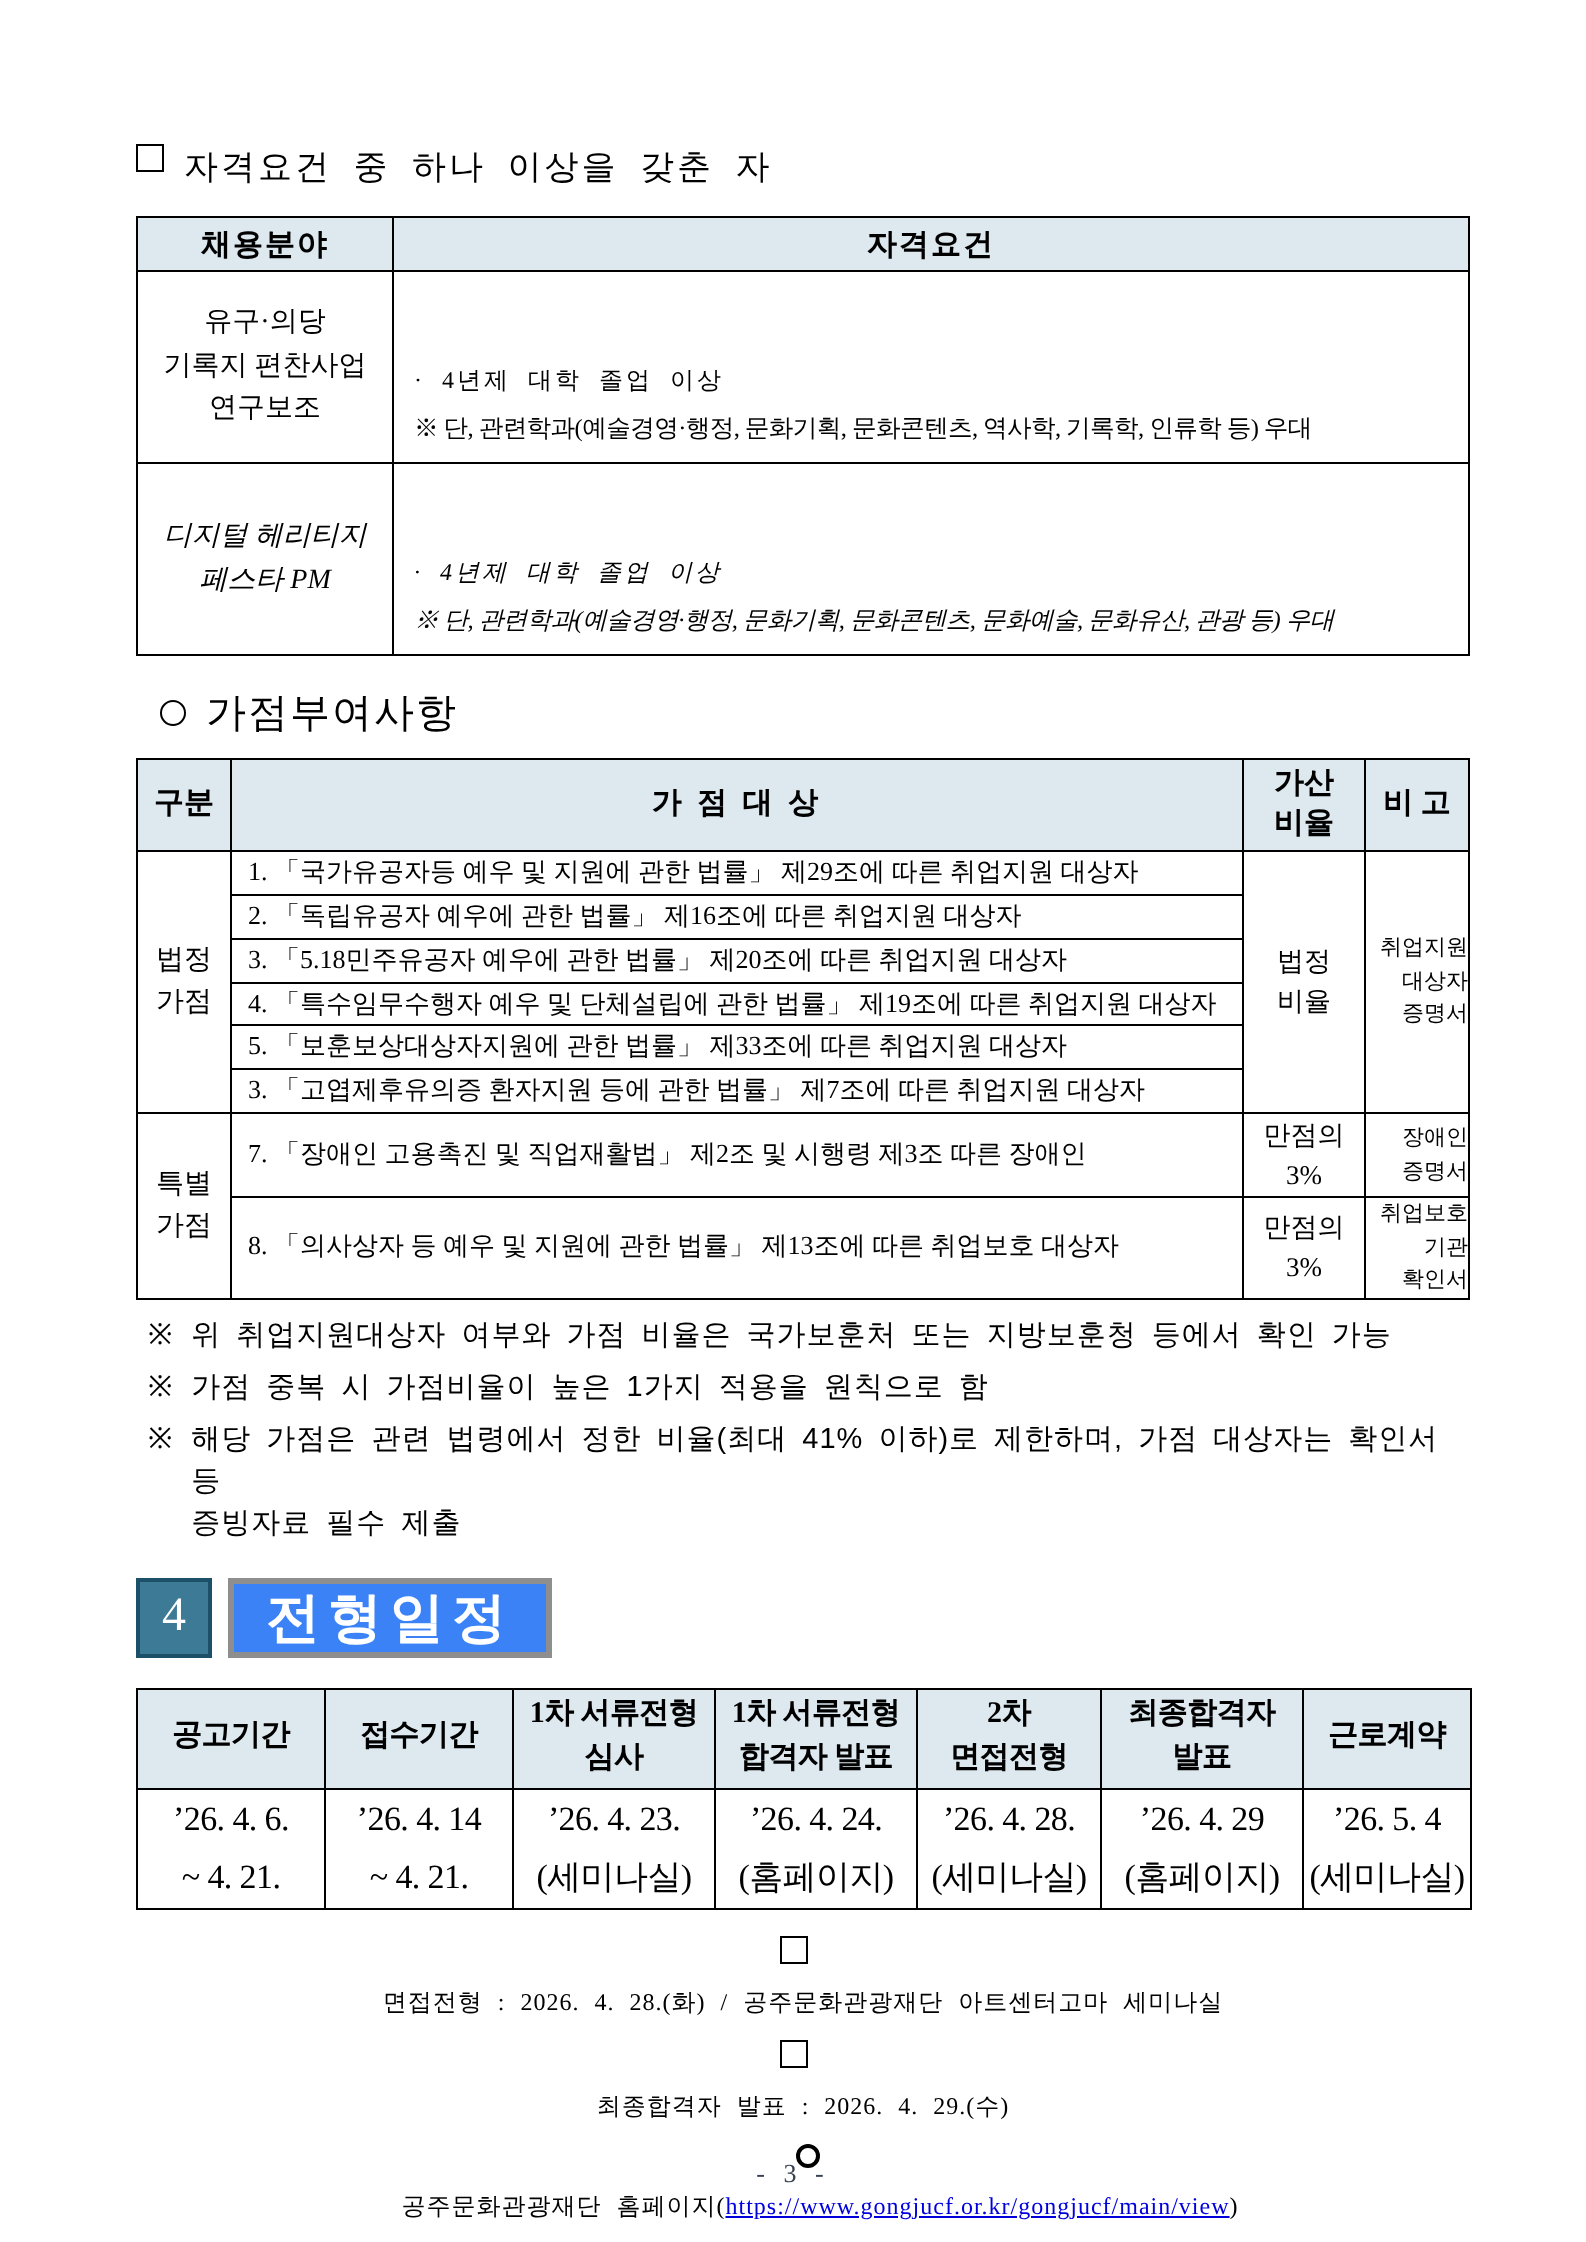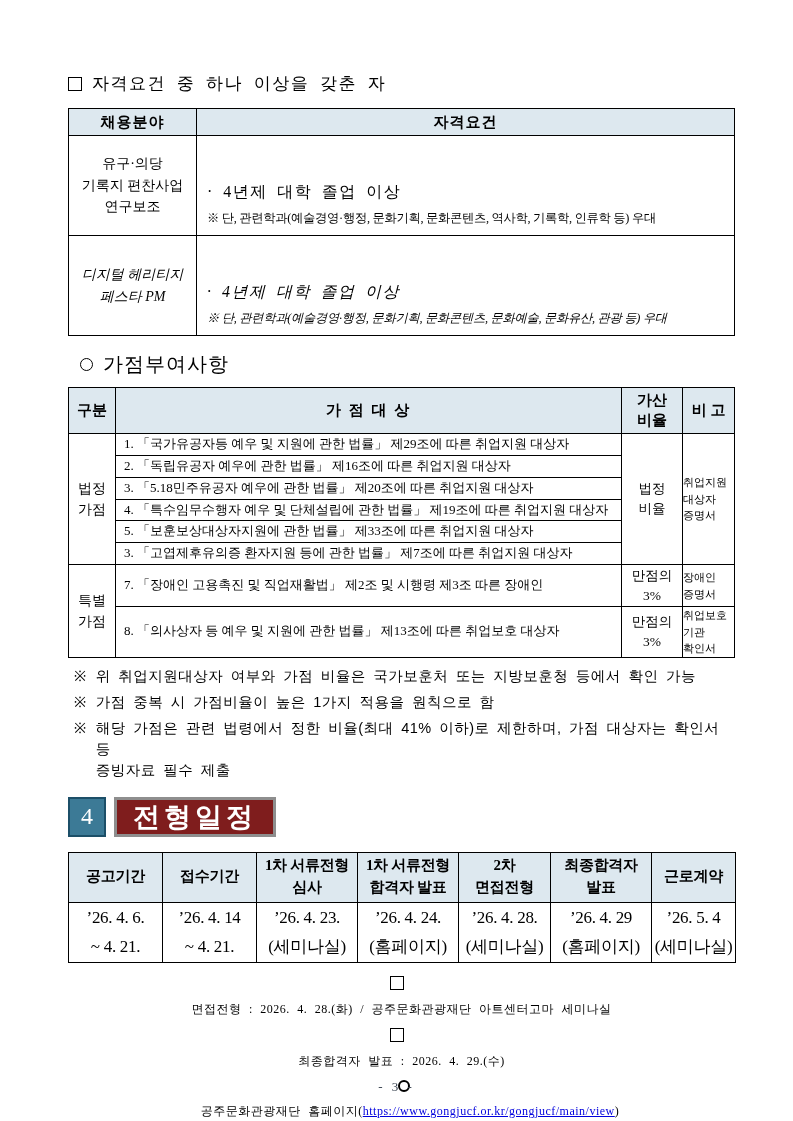--- a/index.html
+++ b/index.html
@@ -12,64 +12,64 @@
   .ml { white-space:pre-line; }
 
   
   .sq-icon { display:inline-block; width:14px; height:14px; border:1.6px solid #000;
              margin-right:10px; vertical-align:-1px; flex:0 0 auto; }
   .circ-icon { display:inline-block; width:13px; height:13px; border:1.6px solid #000;
                border-radius:50%; margin-right:10px; vertical-align:-1px; flex:0 0 auto; }
   .circ-bold { display:inline-block; width:12px; height:12px; border:2.4px solid #000;
                border-radius:50%; margin-right:12px; flex:0 0 auto; }
 
-  .h-line { display:flex; align-items:center; font-size:17px; letter-spacing:1.5px;
+  .h-line { display:flex; align-items:flex-start; font-size:17px; letter-spacing:1.5px;
             word-spacing:5px; }
   .heading1 { margin-bottom:13px; }
 
   
   table { border-collapse:collapse; width:667px; table-layout:fixed; }
   table, th, td { border:1.4px solid #000; }
   th { background:#dde8ef; font-weight:bold; text-align:center; vertical-align:middle; }
   td { vertical-align:middle; }
 
   
   .qual-table th { height:27px; font-size:15px; letter-spacing:1px;text-align:center; }
   .qual-table .col-field { width:128px; }
   .qual-table td.field { text-align:center; font-size:14px; line-height:1.55; }
   .qual-table td.req { padding:8px 6px 8px 10px; }
-  .qual-table .req-main { font-size:16px; letter-spacing:1.5px; word-spacing:4px; margin-bottom:7px;margin-top:38px; }
+  .qual-table .req-main { font-size:12px; letter-spacing:1.5px; word-spacing:4px; margin-bottom:7px;margin-top:38px; }
   .qual-table .req-note { font-size:12.3px; letter-spacing:-0.3px; }
   .qual-table tr.r1 td { height:84px; }
   .qual-table tr.r2 td { height:64px;font-style:italic; }
 
   
   .sub-heading { display:flex; align-items:center; font-size:20px; letter-spacing:1px;
                  margin:15px 0 9px 12px; }
   .bonus-table th { font-size:15px; }
   .bonus-table .col-cat { width:47px; } .bonus-table .col-rate { width:61px; }
   .bonus-table .col-rem { width:52px; }
   .bonus-table th.target { letter-spacing:2px; }
   .bonus-table thead th { height:46px; line-height:1.3; }
   .bonus-table td.item { font-size:13px; padding:1px 4px 1px 8px; height:21px; line-height:1.45; }
   .bonus-table td.cat { text-align:center; font-size:14px; line-height:1.5; }
   .bonus-table td.rate { text-align:center; font-size:13.5px; line-height:1.45; }
-  .bonus-table td.rem { text-align:left; font-size:11px; line-height:1.5; }
+  .bonus-table td.rem { text-align:right; font-size:11px; line-height:1.5; }
   .bonus-table tr.sp td.item { height:42px; }
 
   .notes { margin:8px 0 0 6px; font-family:"Liberation Sans", sans-serif; }
   .note-line { display:flex; font-size:14.5px; letter-spacing:0.5px; word-spacing:3px;
                line-height:1.45; margin-bottom:5px; }
   .note-mark { margin-right:9px; flex:0 0 auto; }
 
   
   .section-banner { display:flex; align-items:stretch; margin:16px 0 15px 0; height:40px; }
   .section-num { width:38px; background:#3c7a96; border:2.5px solid #1c4f68; color:#fff;
                  font-size:24px; display:flex; align-items:center; justify-content:center; }
-  .section-title { margin-left:8px; background:#7f1d1d; border:3px solid #8e8e8e;
+  .section-title { margin-left:8px; background:#3b82f6; border:3px solid #8e8e8e;
                    color:#fff; font-family:"Liberation Sans", sans-serif; font-weight:bold;
                    font-size:27px; letter-spacing:4px; padding:0 16px; display:flex;
                    align-items:center; }
 
   
   .sched-table th { font-size:15px; height:50px; line-height:1.45; letter-spacing:-0.3px; }
   .sched-table td { font-size:17px; height:53px; text-align:center; line-height:1.75;
                     letter-spacing:-0.3px; }
 
   .bottom-list { margin-top:13px; }

